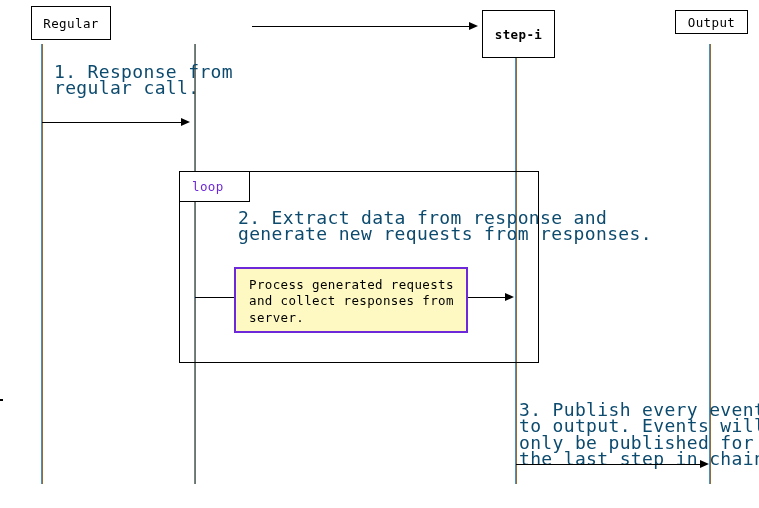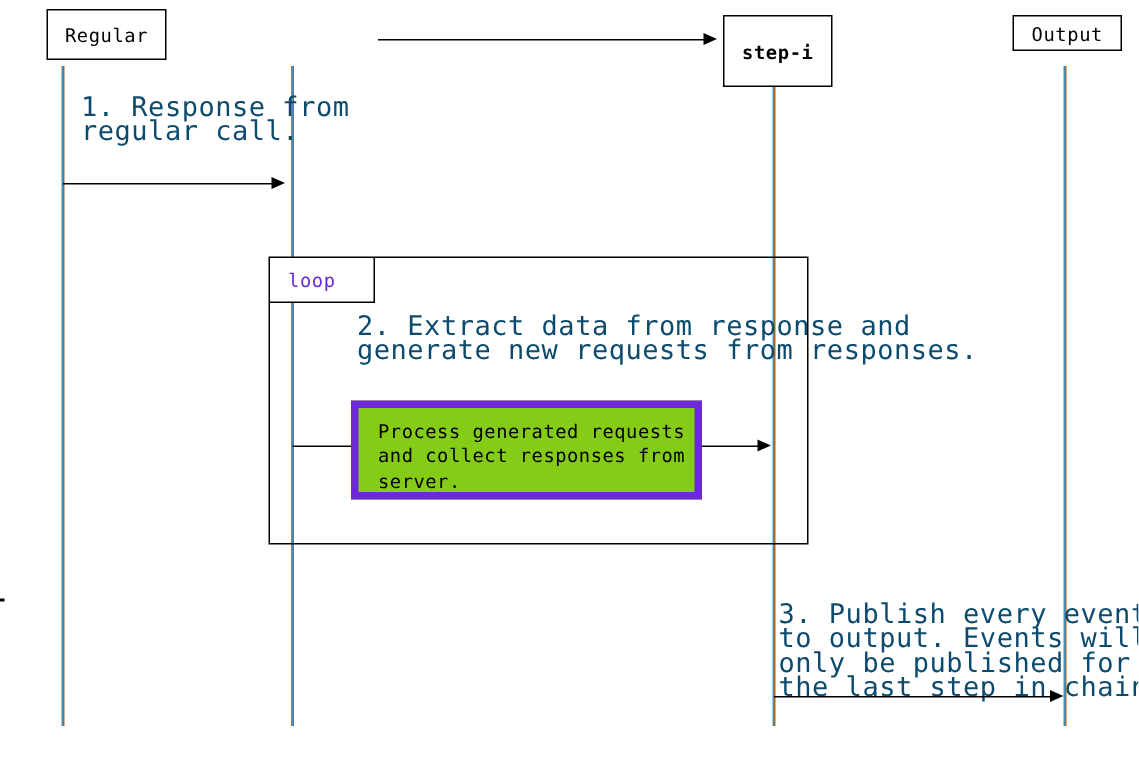--- a/index.html
+++ b/index.html
@@ -78,22 +78,22 @@
     font-size: 12.5px;
     letter-spacing: 0.4px;
     color: #6d28d9;
     padding-left: 12px;
     white-space: nowrap;
   }
   
   .note-box {
     position: absolute;
     box-sizing: border-box;
-    border: 5px solid #6d28d9;
-    background: #84cc16;
+    border: 2px solid #6d28d9;
+    background: #fef9c3;
     font-size: 12.5px;
     line-height: 16.3px;
     letter-spacing: 0.35px;
     color: #000000;
     white-space: pre;
     padding: 8px 0 0 13px;
   }
   .edge-tick {
     position: absolute;
     background: #000000;

